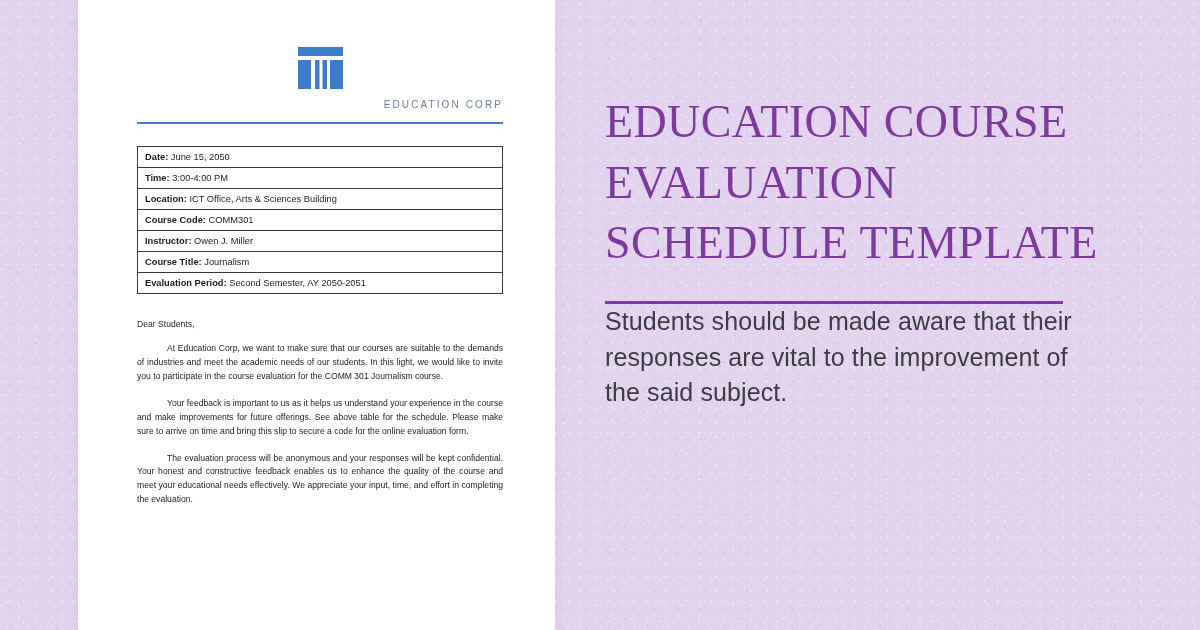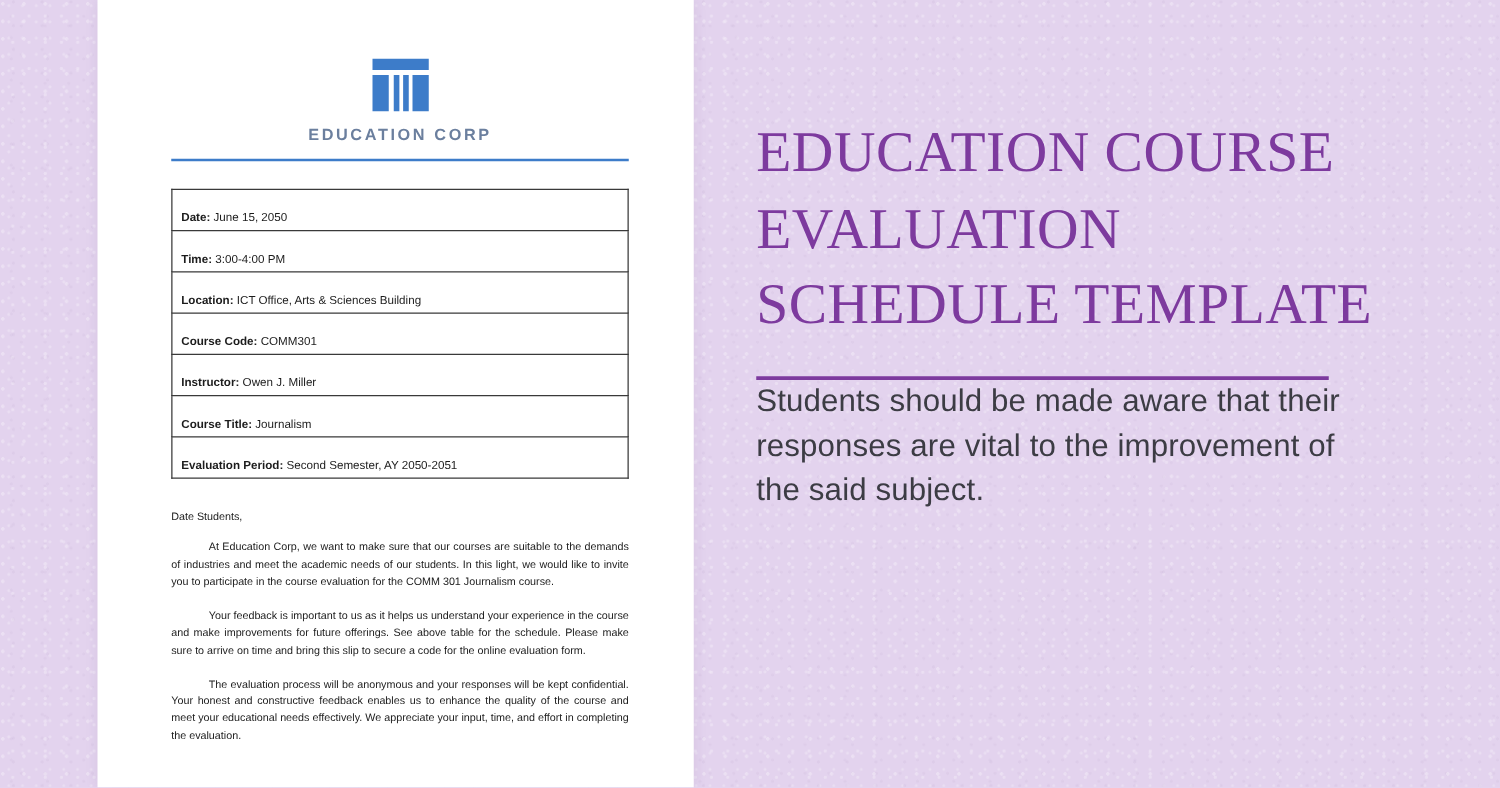--- a/index.html
+++ b/index.html
@@ -60,25 +60,25 @@
   .logo-wrap {
     margin-top: 45px;
     text-align: center;
   }
   .logo-mark {
     display: inline-block;
     line-height: 0;
   }
   .logo-name {
     margin-top: 4px;
-    font-size: 13px;
+    font-size: 10px;
     letter-spacing: 2.1px;
     color: #6b7f9e;
-    font-weight: 700;
-    text-align: center;
+    font-weight: 400;
+    text-align: right;
   }
 
   
   .contact-line {
     margin-top: 13px;
     text-align: center;
     font-size: 8.1px;
     color: #3f72bd;
     letter-spacing: .05px;
     white-space: nowrap;
@@ -104,21 +104,21 @@
 
   
   .sched-table {
     margin-top: 22px;
     width: 100%;
     border-collapse: collapse;
     table-layout: fixed;
   }
   .sched-table td {
     border: 1.3px solid #3a3a3a;
-    padding: 15px 6px 4px 7px;
+    padding: 3px 6px 4px 7px;
     font-size: 9.3px;
     color: #1c1c1c;
     height: 13px;
     vertical-align: middle;
     white-space: nowrap;
     overflow: hidden;
   }
   .sched-table td b {
     font-weight: bold;
   }
@@ -219,21 +219,21 @@
           </tr>
           <tr>
             <td><b>Course Title:</b> <span>Journalism</span></td>
           </tr>
           <tr>
             <td><b>Evaluation Period:</b> <span>Second Semester, AY 2050-2051</span></td>
           </tr>
         </tbody>
       </table>
 
-      <div class="salutation">Date Students,</div>
+      <div class="salutation">Dear Students,</div>
 
       <div class="body-para">At Education Corp, we want to make sure that our courses are suitable to the demands of industries and meet the academic needs of our students. In this light, we would like to invite you to participate in the course evaluation for the COMM 301 Journalism course.</div>
       <div class="body-para">Your feedback is important to us as it helps us understand your experience in the course and make improvements for future offerings. See above table for the schedule. Please make sure to arrive on time and bring this slip to secure a code for the online evaluation form.</div>
       <div class="body-para">The evaluation process will be anonymous and your responses will be kept confidential. Your honest and constructive feedback enables us to enhance the quality of the course and meet your educational needs effectively. We appreciate your input, time, and effort in completing the evaluation.</div>
 
     </div>
   </div>
 
   <div class="promo">
     <div class="promo-inner">

